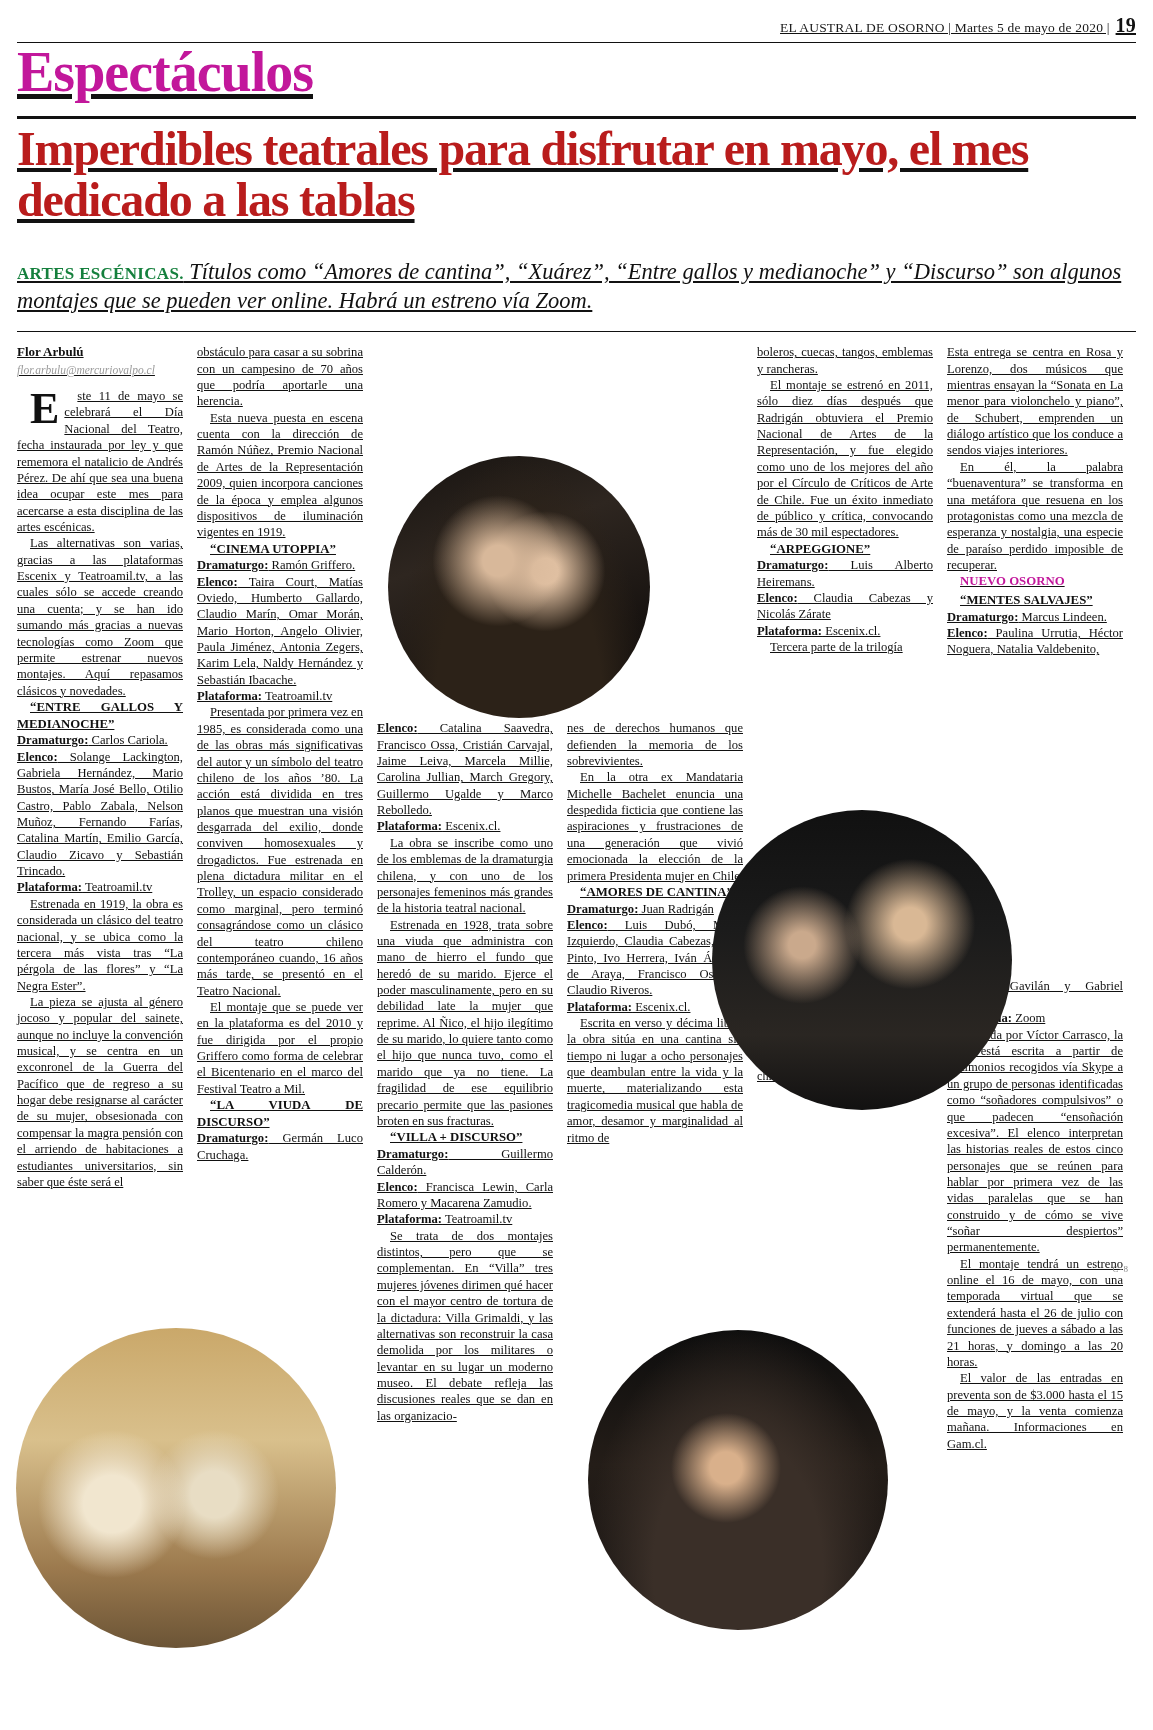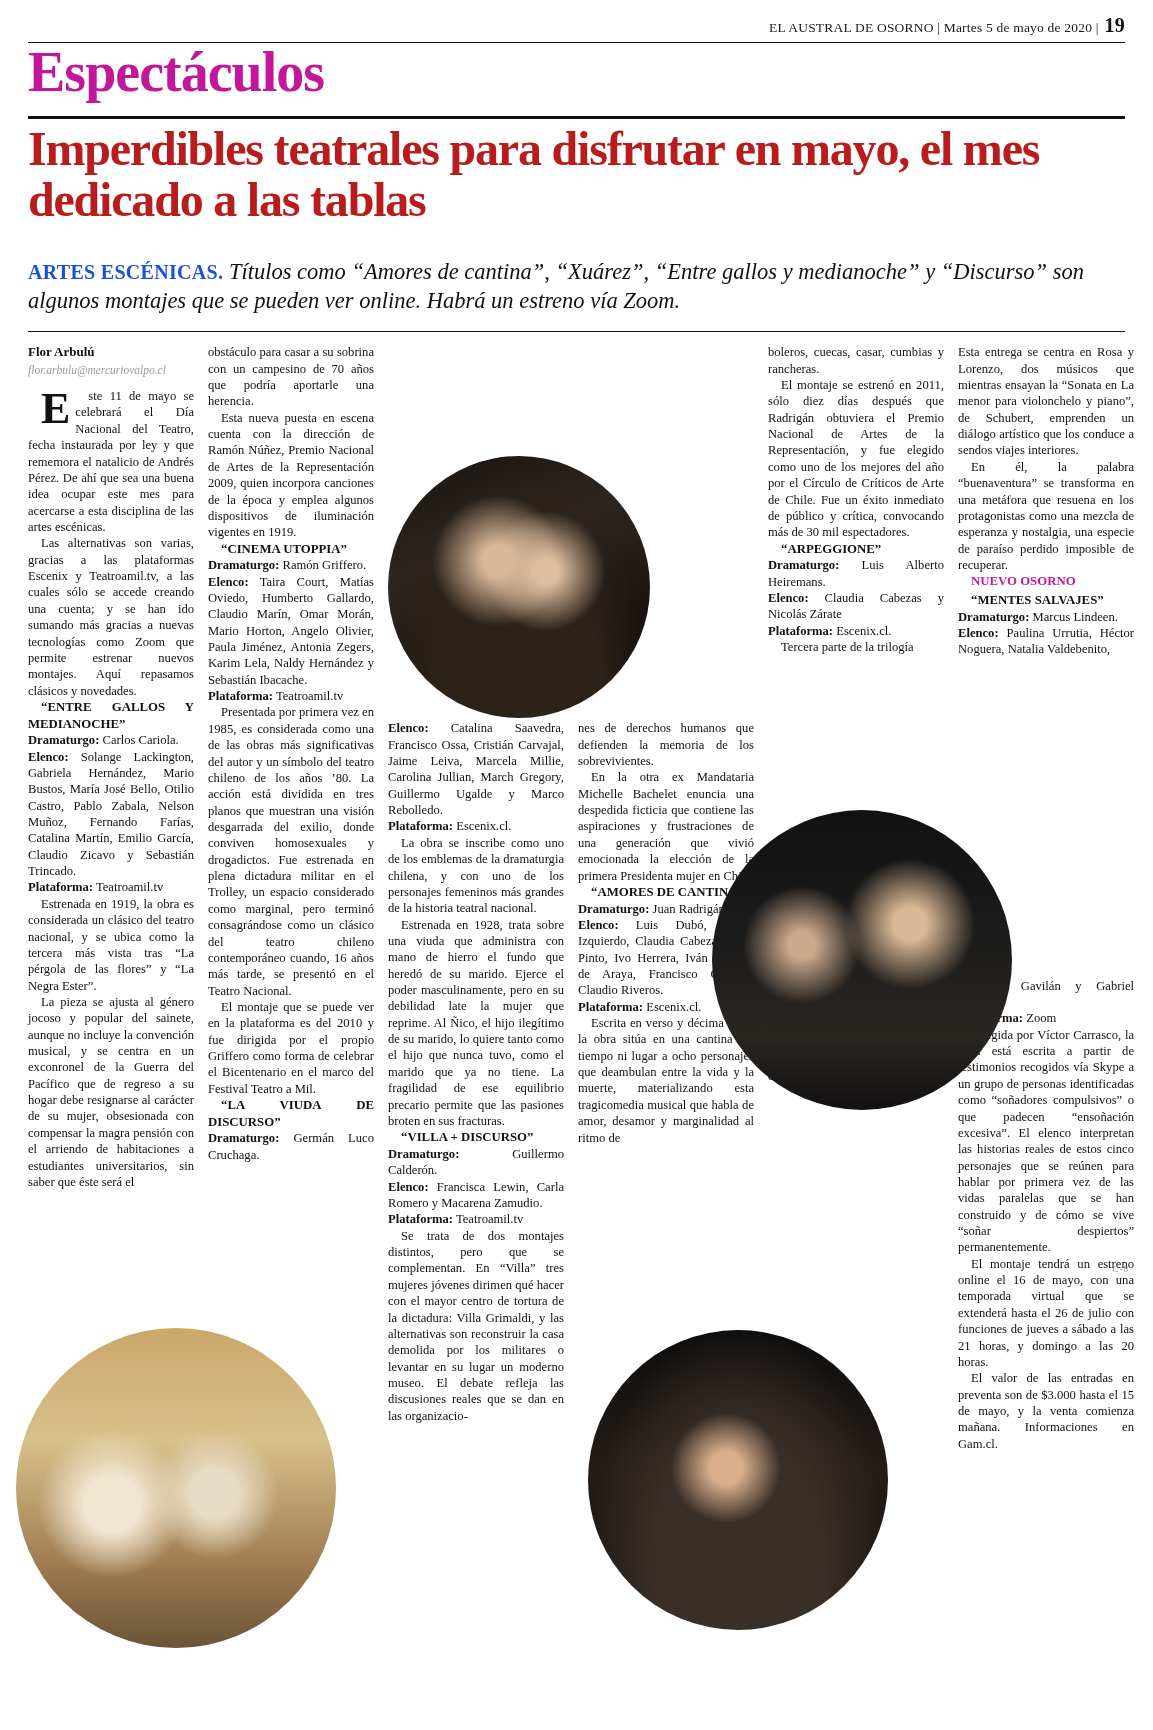--- a/index.html
+++ b/index.html
@@ -5,21 +5,21 @@
   * { box-sizing: border-box; }
   html, body { margin:0; padding:0; }
   body {
     width:1153px; height:1730px;
     background:#ffffff;
     font-family:"Liberation Serif", serif;
     color:#111;
     position:relative;
     overflow:hidden;
   }
-  .page { position:relative; width:1153px; height:1280px; padding:0 28px; }
+  .page { position:relative; width:1153px; height:1280px; padding:0 17px;text-decoration:underline; }
 
   
   .masthead {
     display:flex; justify-content:flex-end; align-items:baseline;
     font-family:"Liberation Serif", serif;
     font-size:13.5px; letter-spacing:.2px;
     padding-top:14px; color:#1a1a1a;
   }
   .masthead .mh-text { font-size:13.5px; }
   .masthead .mh-page {
@@ -52,23 +52,23 @@
   .subhead {
     margin-top:14px;
     font-size:22.5px;
     line-height:1.28;
     font-style:italic;
     color:#111;
   }
   .subhead .kicker {
     font-style:normal;
     font-weight:bold;
-    font-size:20px;
+    font-size:17px;
     letter-spacing:.3px;
-    color:#1d4ed8;
+    color:#15803d;
   }
   .thin-rule { border-top:1px solid #111; margin-top:16px; }
 
   
   .cols {
     margin-top:12px;
     display:grid;
     grid-template-columns: 166px 166px 176px 176px 176px 176px;
     column-gap:14px;
     position:relative;
@@ -209,21 +209,21 @@
       <p class="noindent">nes de derechos humanos que defienden la memoria de los sobrevivientes.</p>
       <p>En la otra ex Mandataria Michelle Bachelet enuncia una despedida ficticia que contiene las aspiraciones y frustraciones de una generación que vivió emocionada la elección de la primera Presidenta mujer en Chile.</p>
       <p class="subtitle">“AMORES DE CANTINA”</p>
       <p class="noindent"><span class="lbl">Dramaturgo:</span><span> Juan Radrigán</span></p>
       <p class="noindent"><span class="lbl">Elenco:</span><span> Luis Dubó, María Izquierdo, Claudia Cabezas, Ema Pinto, Ivo Herrera, Iván Álvarez de Araya, Francisco Ossa y Claudio Riveros.</span></p>
       <p class="noindent"><span class="lbl">Plataforma:</span><span> Escenix.cl.</span></p>
       <p>Escrita en verso y décima libre, la obra sitúa en una cantina sin tiempo ni lugar a ocho personajes que deambulan entre la vida y la muerte, materializando esta tragicomedia musical que habla de amor, desamor y marginalidad al ritmo de</p>
     </div>
 
     <div class="col">
-      <p class="noindent">boleros, cuecas, casar, cumbias y rancheras.</p>
+      <p class="noindent">boleros, cuecas, tangos, emblemas y rancheras.</p>
       <p>El montaje se estrenó en 2011, sólo diez días después que Radrigán obtuviera el Premio Nacional de Artes de la Representación, y fue elegido como uno de los mejores del año por el Círculo de Críticos de Arte de Chile. Fue un éxito inmediato de público y crítica, convocando más de 30 mil espectadores.</p>
       <p class="subtitle">“ARPEGGIONE”</p>
       <p class="noindent"><span class="lbl">Dramaturgo:</span><span> Luis Alberto Heiremans.</span></p>
       <p class="noindent"><span class="lbl">Elenco:</span><span> Claudia Cabezas y Nicolás Zárate</span></p>
       <p class="noindent"><span class="lbl">Plataforma:</span><span> Escenix.cl.</span></p>
       <p>Tercera parte de la trilogía</p>
       <div style="height:318px"></div>
       <p class="ph-caption noindent">“Buenaventura” de Heiremans, uno de los escritores y dramaturgos chilenos más prolíficos y representativos de la generación del ’50, y que con estas obras apuesta a la modernización de la dramaturgia chilena.</p>
     </div>
 

